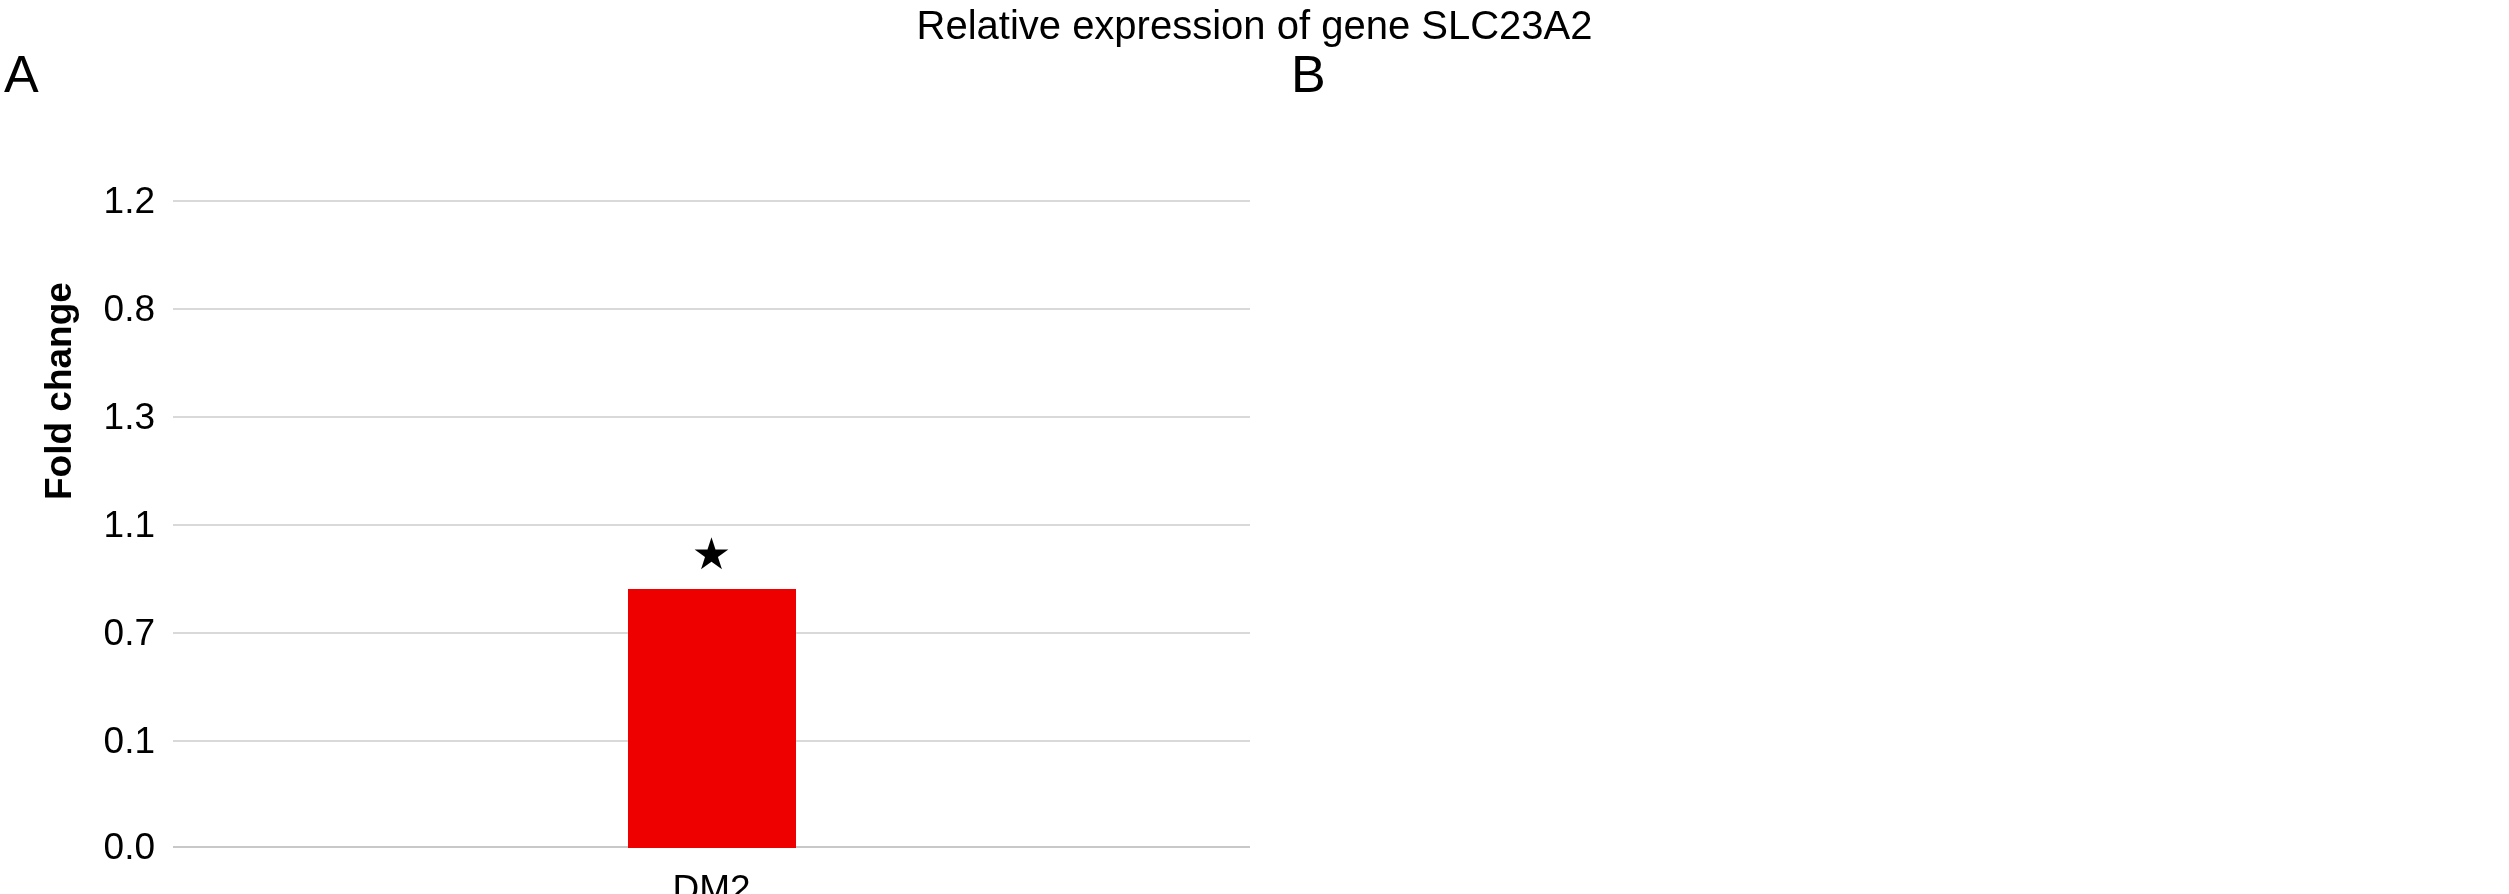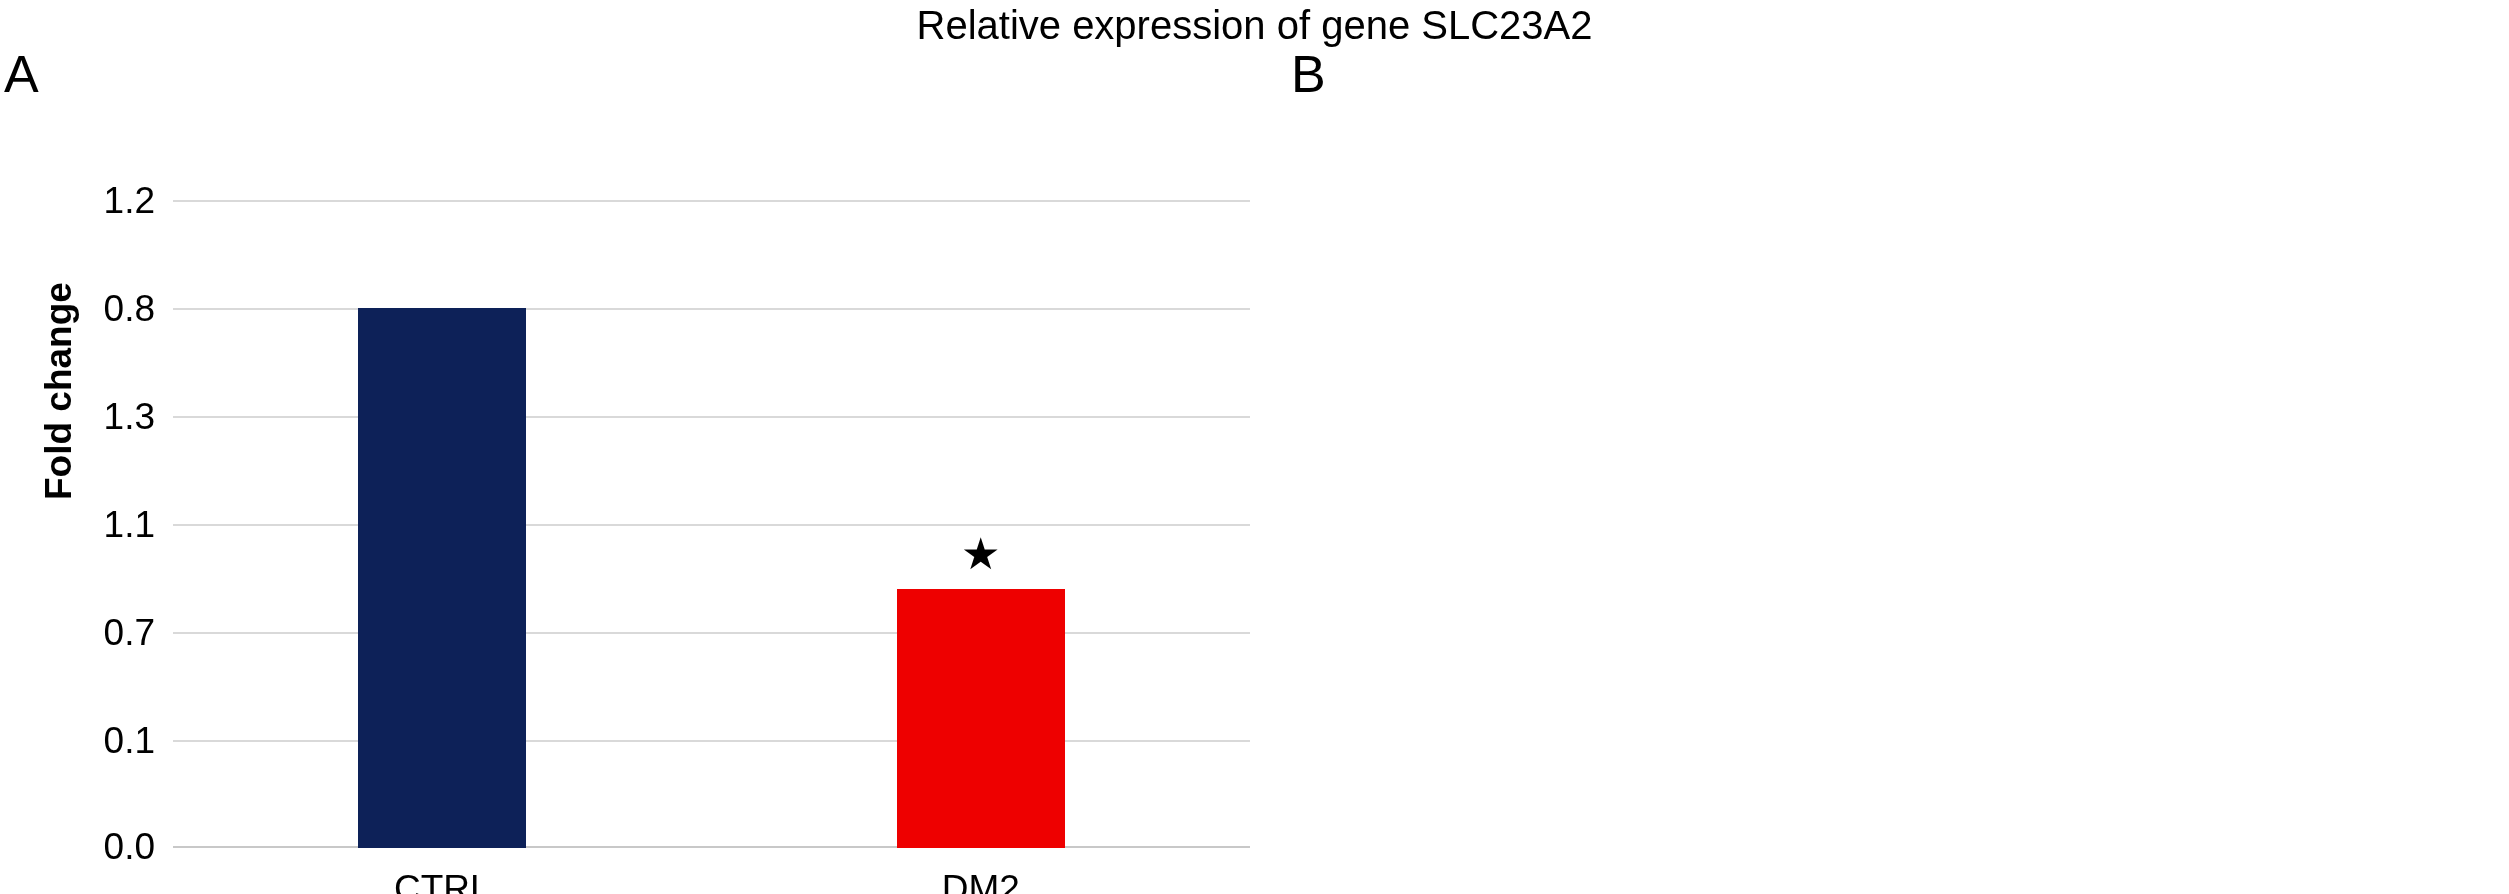--- a/index.html
+++ b/index.html
@@ -163,26 +163,20 @@
       </div>
     <div class="gridline" style="top:540px">
         <span class="tick-label">0.1</span>
       </div>
     <div class="gridline baseline" style="top:646px">
         <span class="tick-label">0.0</span>
       </div>
 
     <div class="bars-layer">
       <div class="bar-slot">
-        <div class="bar" style="height: 540px; background: rgb(13, 33, 88); border: 1px solid rgb(13, 33, 88);">
-          <span class="bar-star"></span>
-          <span class="bar-xlabel">CTRL</span>
-        </div>
-      </div>
-      <div class="bar-slot">
         <div class="bar" style="height: 259.2px; background: rgb(238, 0, 0); border: 1px solid rgb(238, 0, 0);">
           <span class="bar-star">★</span>
           <span class="bar-xlabel">DM2</span>
         </div>
       </div>
     </div>
   </div>
 </div>
 
 <div class="panel" id="panel-b">

